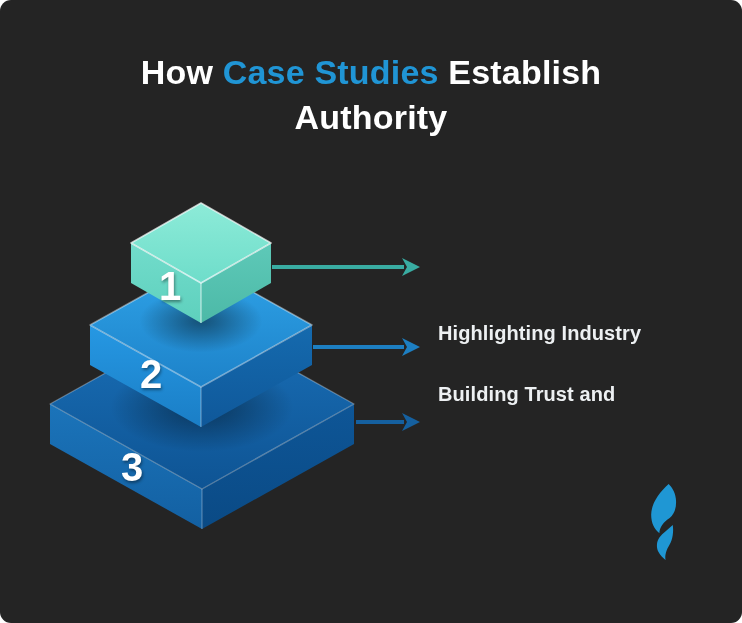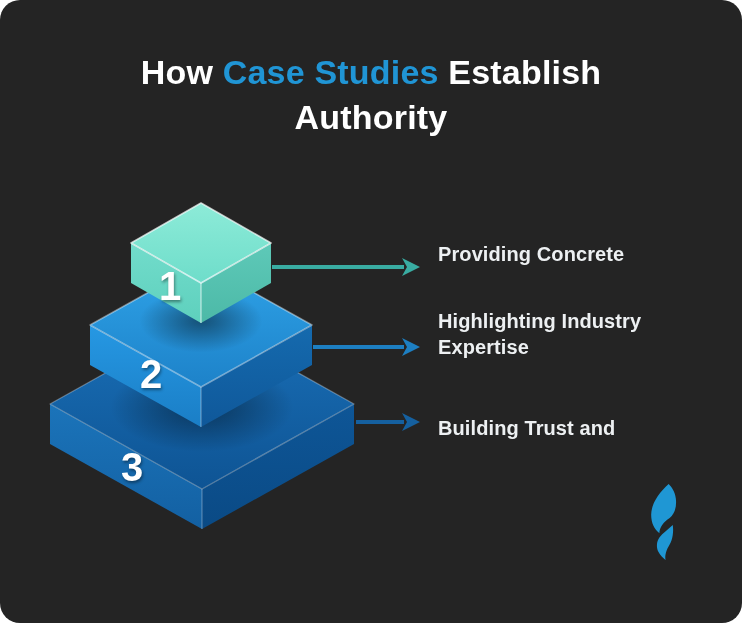--- a/index.html
+++ b/index.html
@@ -4,43 +4,43 @@
 <style>
   html,body{margin:0;padding:0}
   body{
     width:742px;height:623px;position:relative;overflow:hidden;
     background:var(--page-bg,#ffffff);
     font-family:"Liberation Sans",sans-serif;
   }
   .card{
     position:absolute;inset:0;
     background:var(--card-bg,#242424);
-    border-radius:20px;
+    border-radius:11px;
   }
   .title{
     position:absolute;top:50px;left:50%;transform:translateX(-50%);
     width:620px;margin:0;text-align:center;
     font-size:34px;line-height:45px;font-weight:700;letter-spacing:.2px;
     color:var(--title-color,#ffffff);
   }
   .title .accent{color:var(--accent-color,#2095d5)}
   .pyramid{position:absolute;left:30px;top:190px;width:400px;height:350px}
   .num{
     font-family:"Liberation Sans",sans-serif;font-weight:700;font-size:40px;
     fill:#ffffff;text-anchor:middle;
     filter:drop-shadow(1px 2px 1.5px rgba(0,0,0,.4));
   }
   .label{
     position:absolute;left:438px;width:260px;
     font-size:20px;line-height:26px;font-weight:700;letter-spacing:.1px;
     color:var(--label-color,#edf0f2);
   }
   .label-1{top:241px}
-  .label-2{top:308px}
-  .label-3{top:415px}
+  .label-2{top:320px}
+  .label-3{top:381px}
   .logo{position:absolute;left:647px;top:484px;width:33px;height:76px}
 </style>
 </head>
 <body>
 
 <div class="card">
 
   <h1 class="title"><span>How </span><span class="accent">Case Studies</span><span> Establish Authority</span></h1>
 
   <svg class="pyramid" viewBox="0 0 400 350" xmlns="http://www.w3.org/2000/svg">
@@ -130,25 +130,23 @@
       <line x1="283" y1="157" x2="374" y2="157" stroke-width="4" stroke="#1d7fc2"></line>
       <path d="M372,148 L390,157 L372,166 L377,157 Z" fill="#1d7fc2"></path>
     </g>
     <g>
       <line x1="326" y1="232" x2="374" y2="232" stroke-width="4" stroke="#15609f"></line>
       <path d="M372,223 L390,232 L372,241 L377,232 Z" fill="#15609f"></path>
     </g>
   </svg>
 
   <div class="label label-1">
-    <div>Providing Concrete</div>
   </div>
   <div class="label label-2">
     <div>Highlighting Industry</div>
-    <div>Expertise</div>
   </div>
   <div class="label label-3">
     <div>Building Trust and</div>
   </div>
 
   <svg class="logo" viewBox="0 0 32 74" xmlns="http://www.w3.org/2000/svg">
     <g fill="#1f97d4">
       <path d="M21 0 C12 8 4 19 4 30 C4 38 7 44 12 48 C12 42 16 37 22 33 C27 29 29 22 28 14 C27 7 24 3 21 0 Z"></path>
       <path d="M25 40 C21 44 15 48 12 52 C9 56 9 62 11 66 C13 70 16 72 18 74 C17 69 19 64 22 59 C25 54 26 46 25 40 Z"></path>
     </g>

